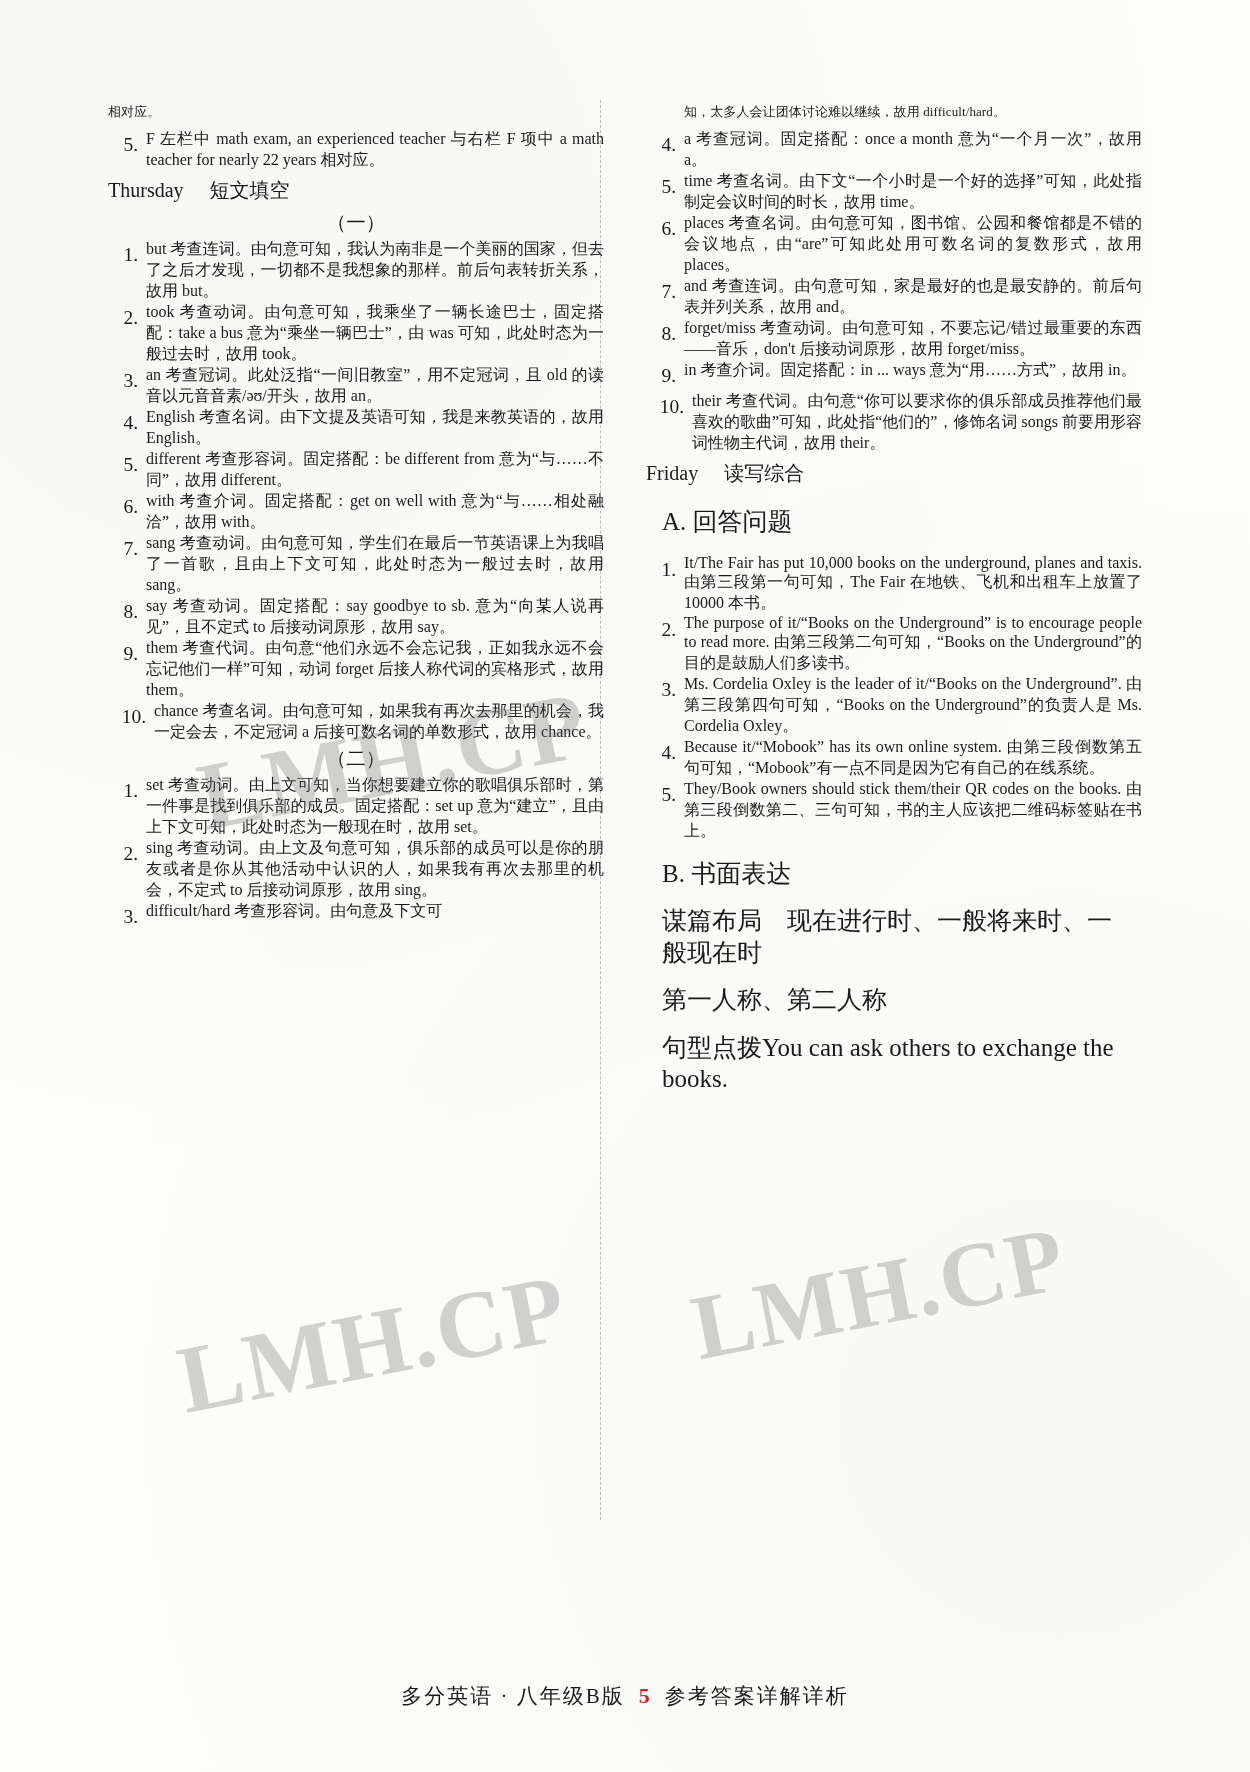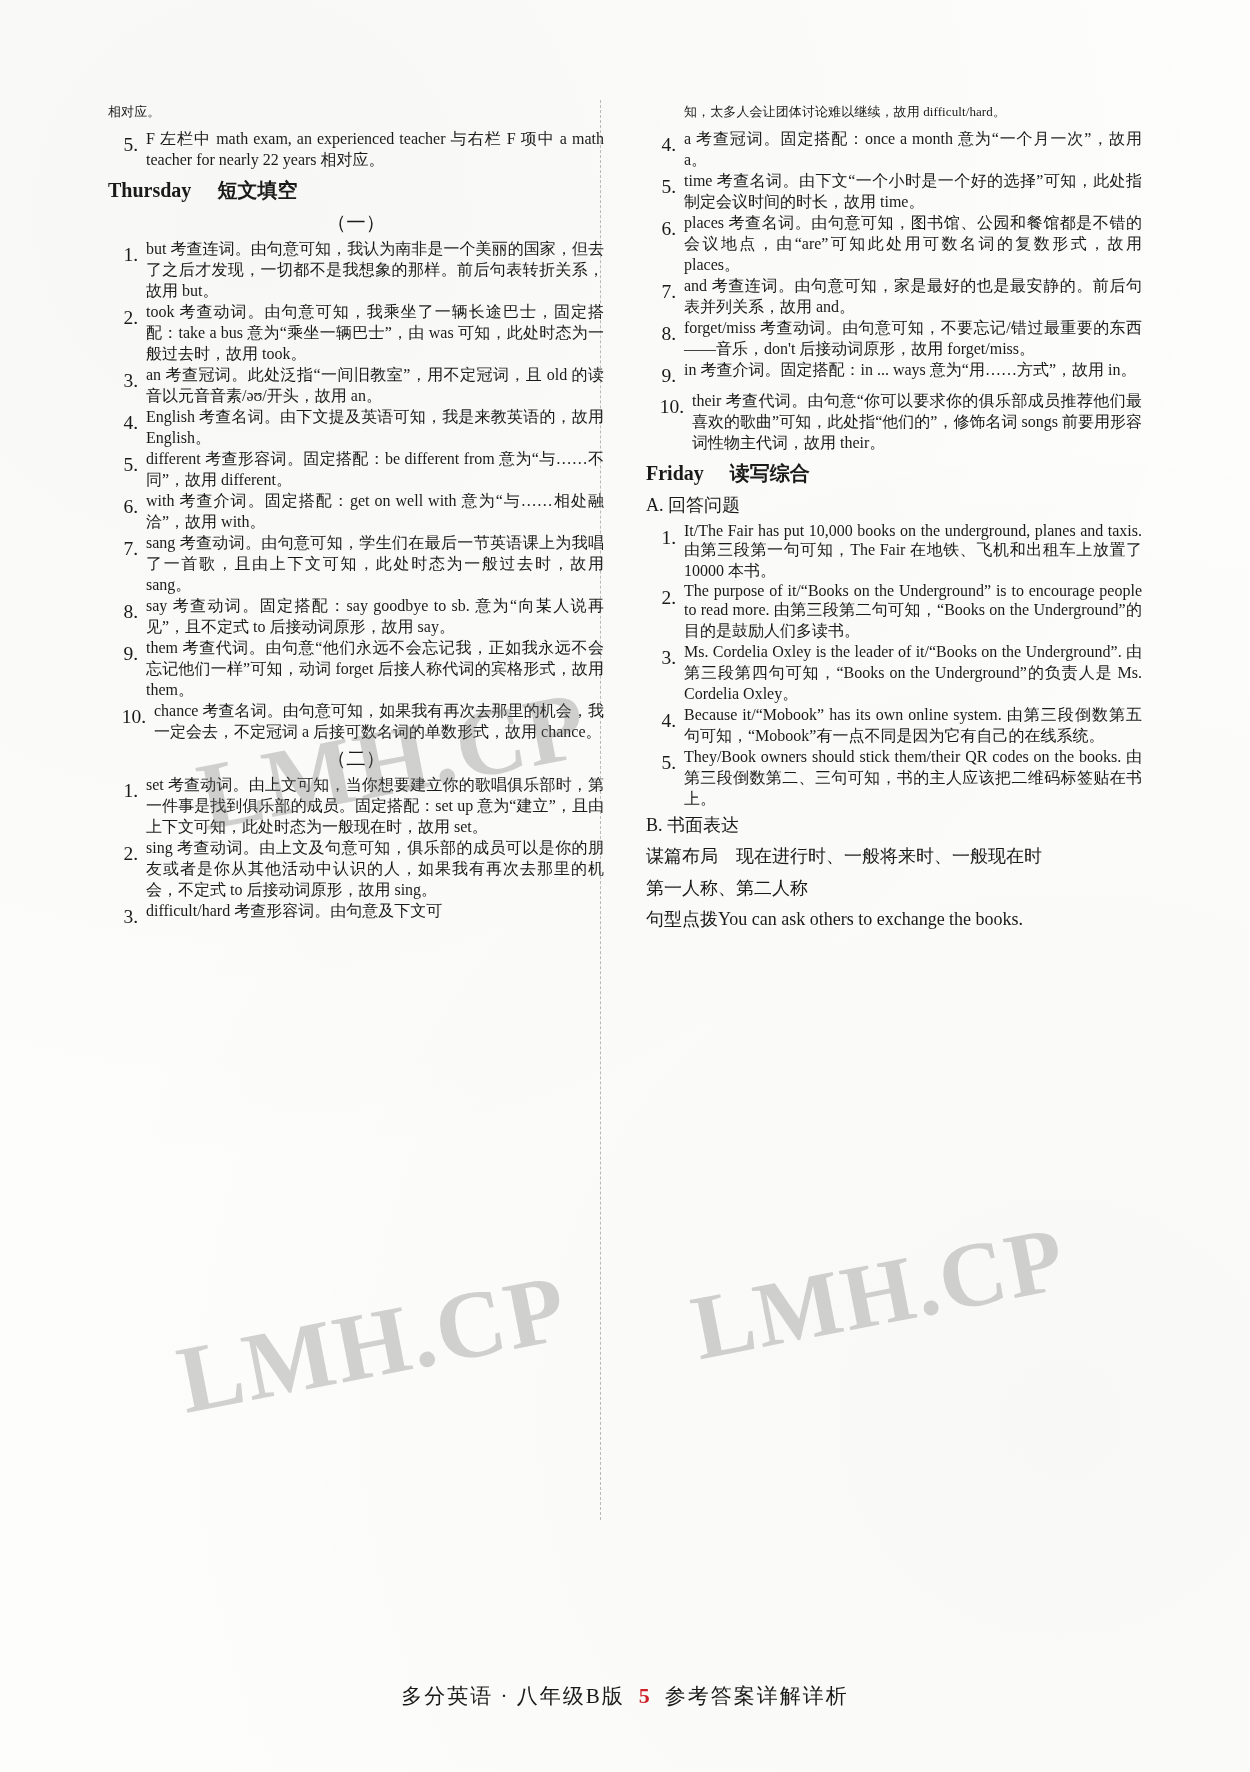--- a/index.html
+++ b/index.html
@@ -77,30 +77,30 @@
     text-align: justify;
     text-justify: inter-ideograph;
   }
   .center {
     text-align: center;
     margin: 0;
     font-size: 19.5px;
     line-height: 32px;
   }
   .heading {
-    font-weight: bold;
+    font-weight: normal;
     font-size: 20px;
     line-height: 34px;
     margin: 2px 0 0 0;
   }
   .heading .sp { display: inline-block; width: 26px; }
   .sub {
-    font-size: 18px;
+    font-size: 25px;
     line-height: 31.5px;
-    margin: 0;
+    margin: 16px;
   }
   .indent-1 { padding-left: 38px; }
 
   
   .wm {
     position: absolute;
     font-family: "Liberation Serif", serif;
     font-weight: bold;
     color: rgba(110,110,110,0.30);
     letter-spacing: 2px;

